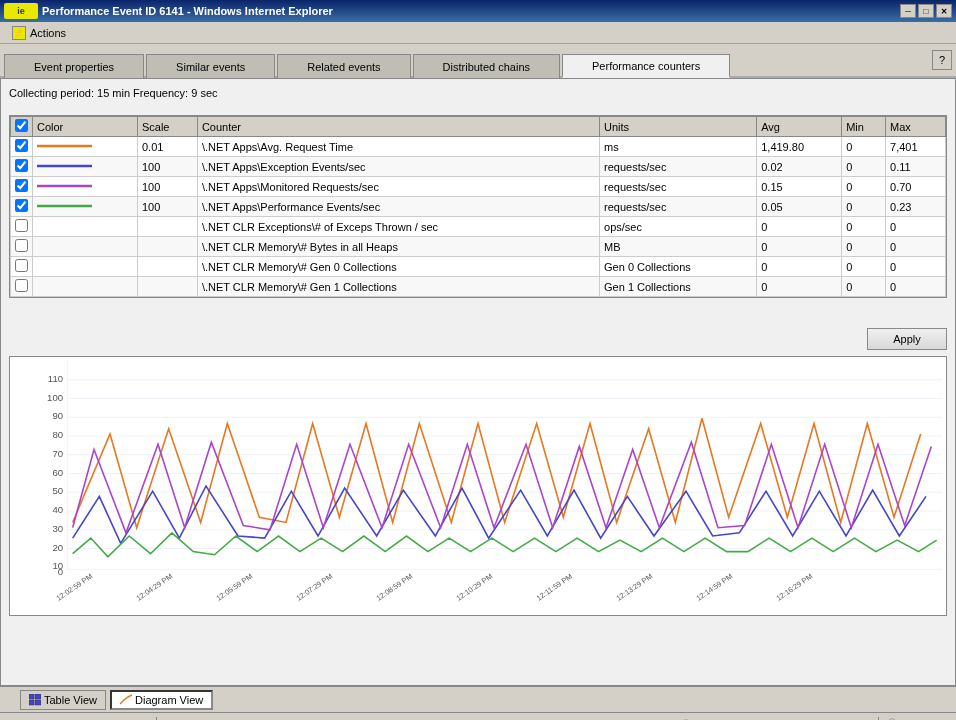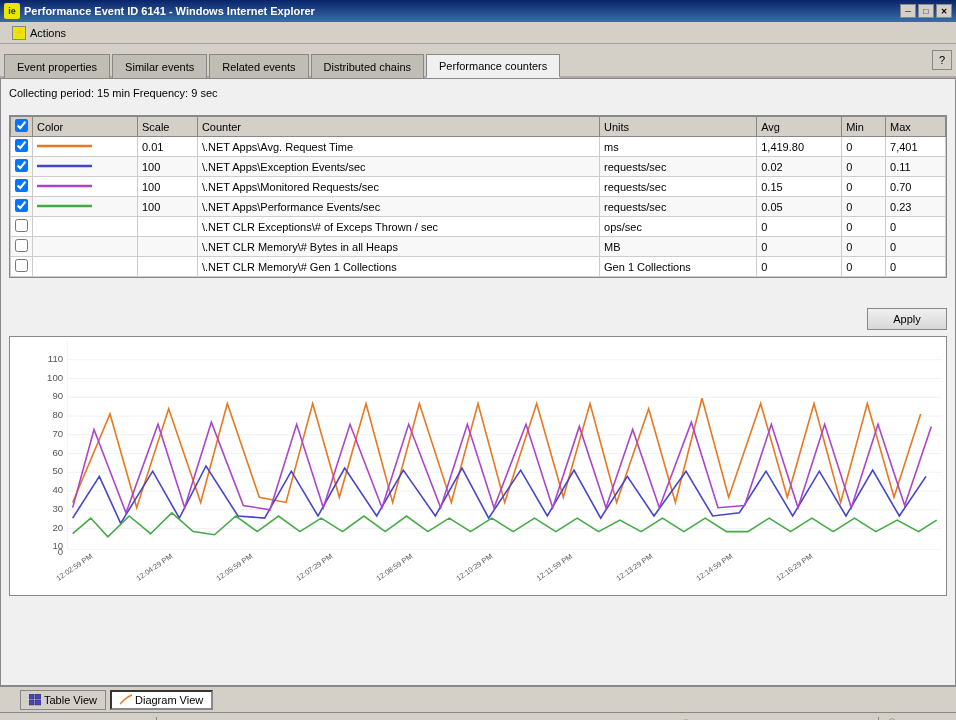--- a/index.html
+++ b/index.html
@@ -18,21 +18,21 @@
       color: white;
       height: 22px;
       display: flex;
       align-items: center;
       padding: 0 4px;
       font-size: 11px;
       font-weight: bold;
       user-select: none;
     }
     .title-bar-icon {
-      width: 16px;
+      width: 34px;
       height: 16px;
       margin-right: 4px;
       background: #e8e800;
       border-radius: 2px;
       font-size: 9px;
       display: flex; align-items: center; justify-content: center;
       color: #333;
       font-weight: bold;
     }
     .title-bar-title { flex: 1; }
@@ -63,21 +63,21 @@
       display: flex; align-items: center; gap: 4px;
     }
     .menu-icon {
       width: 14px; height: 14px;
       background: #e8e800;
       border: 1px solid #888;
       font-size: 8px;
       display: flex; align-items: center; justify-content: center;
     }
     .tab {
-      padding: 4px 12px;
+      padding: 4px 29px;
       background: #c0bdb5;
       border: 1px solid #888;
       border-bottom: none;
       cursor: pointer;
       font-size: 11px;
       margin-right: 2px;
       height: 24px;
       display: flex; align-items: center;
       color: #000;
       position: relative;
@@ -346,20 +346,30 @@
             <td style="max-width: 250px;">\.NET CLR Memory\# Bytes in all Heaps</td>
             <td>MB</td>
             <td>0</td>
             <td>0</td>
             <td>0</td>
           </tr>
           <tr>
             <td class="checkbox-cell"><input type="checkbox" style=""></td>
             <td></td>
             <td></td>
+            <td style="max-width: 250px;">\.NET CLR Memory\# Gen 0 Collections</td>
+            <td>Gen 0 Collections</td>
+            <td>0</td>
+            <td>0</td>
+            <td>0</td>
+          </tr>
+          <tr>
+            <td class="checkbox-cell"><input type="checkbox" style=""></td>
+            <td></td>
+            <td></td>
             <td style="max-width: 250px;">\.NET CLR Memory\# Gen 1 Collections</td>
             <td>Gen 1 Collections</td>
             <td>0</td>
             <td>0</td>
             <td>0</td>
           </tr>
         </tbody>
     </table>
   </div>
 

